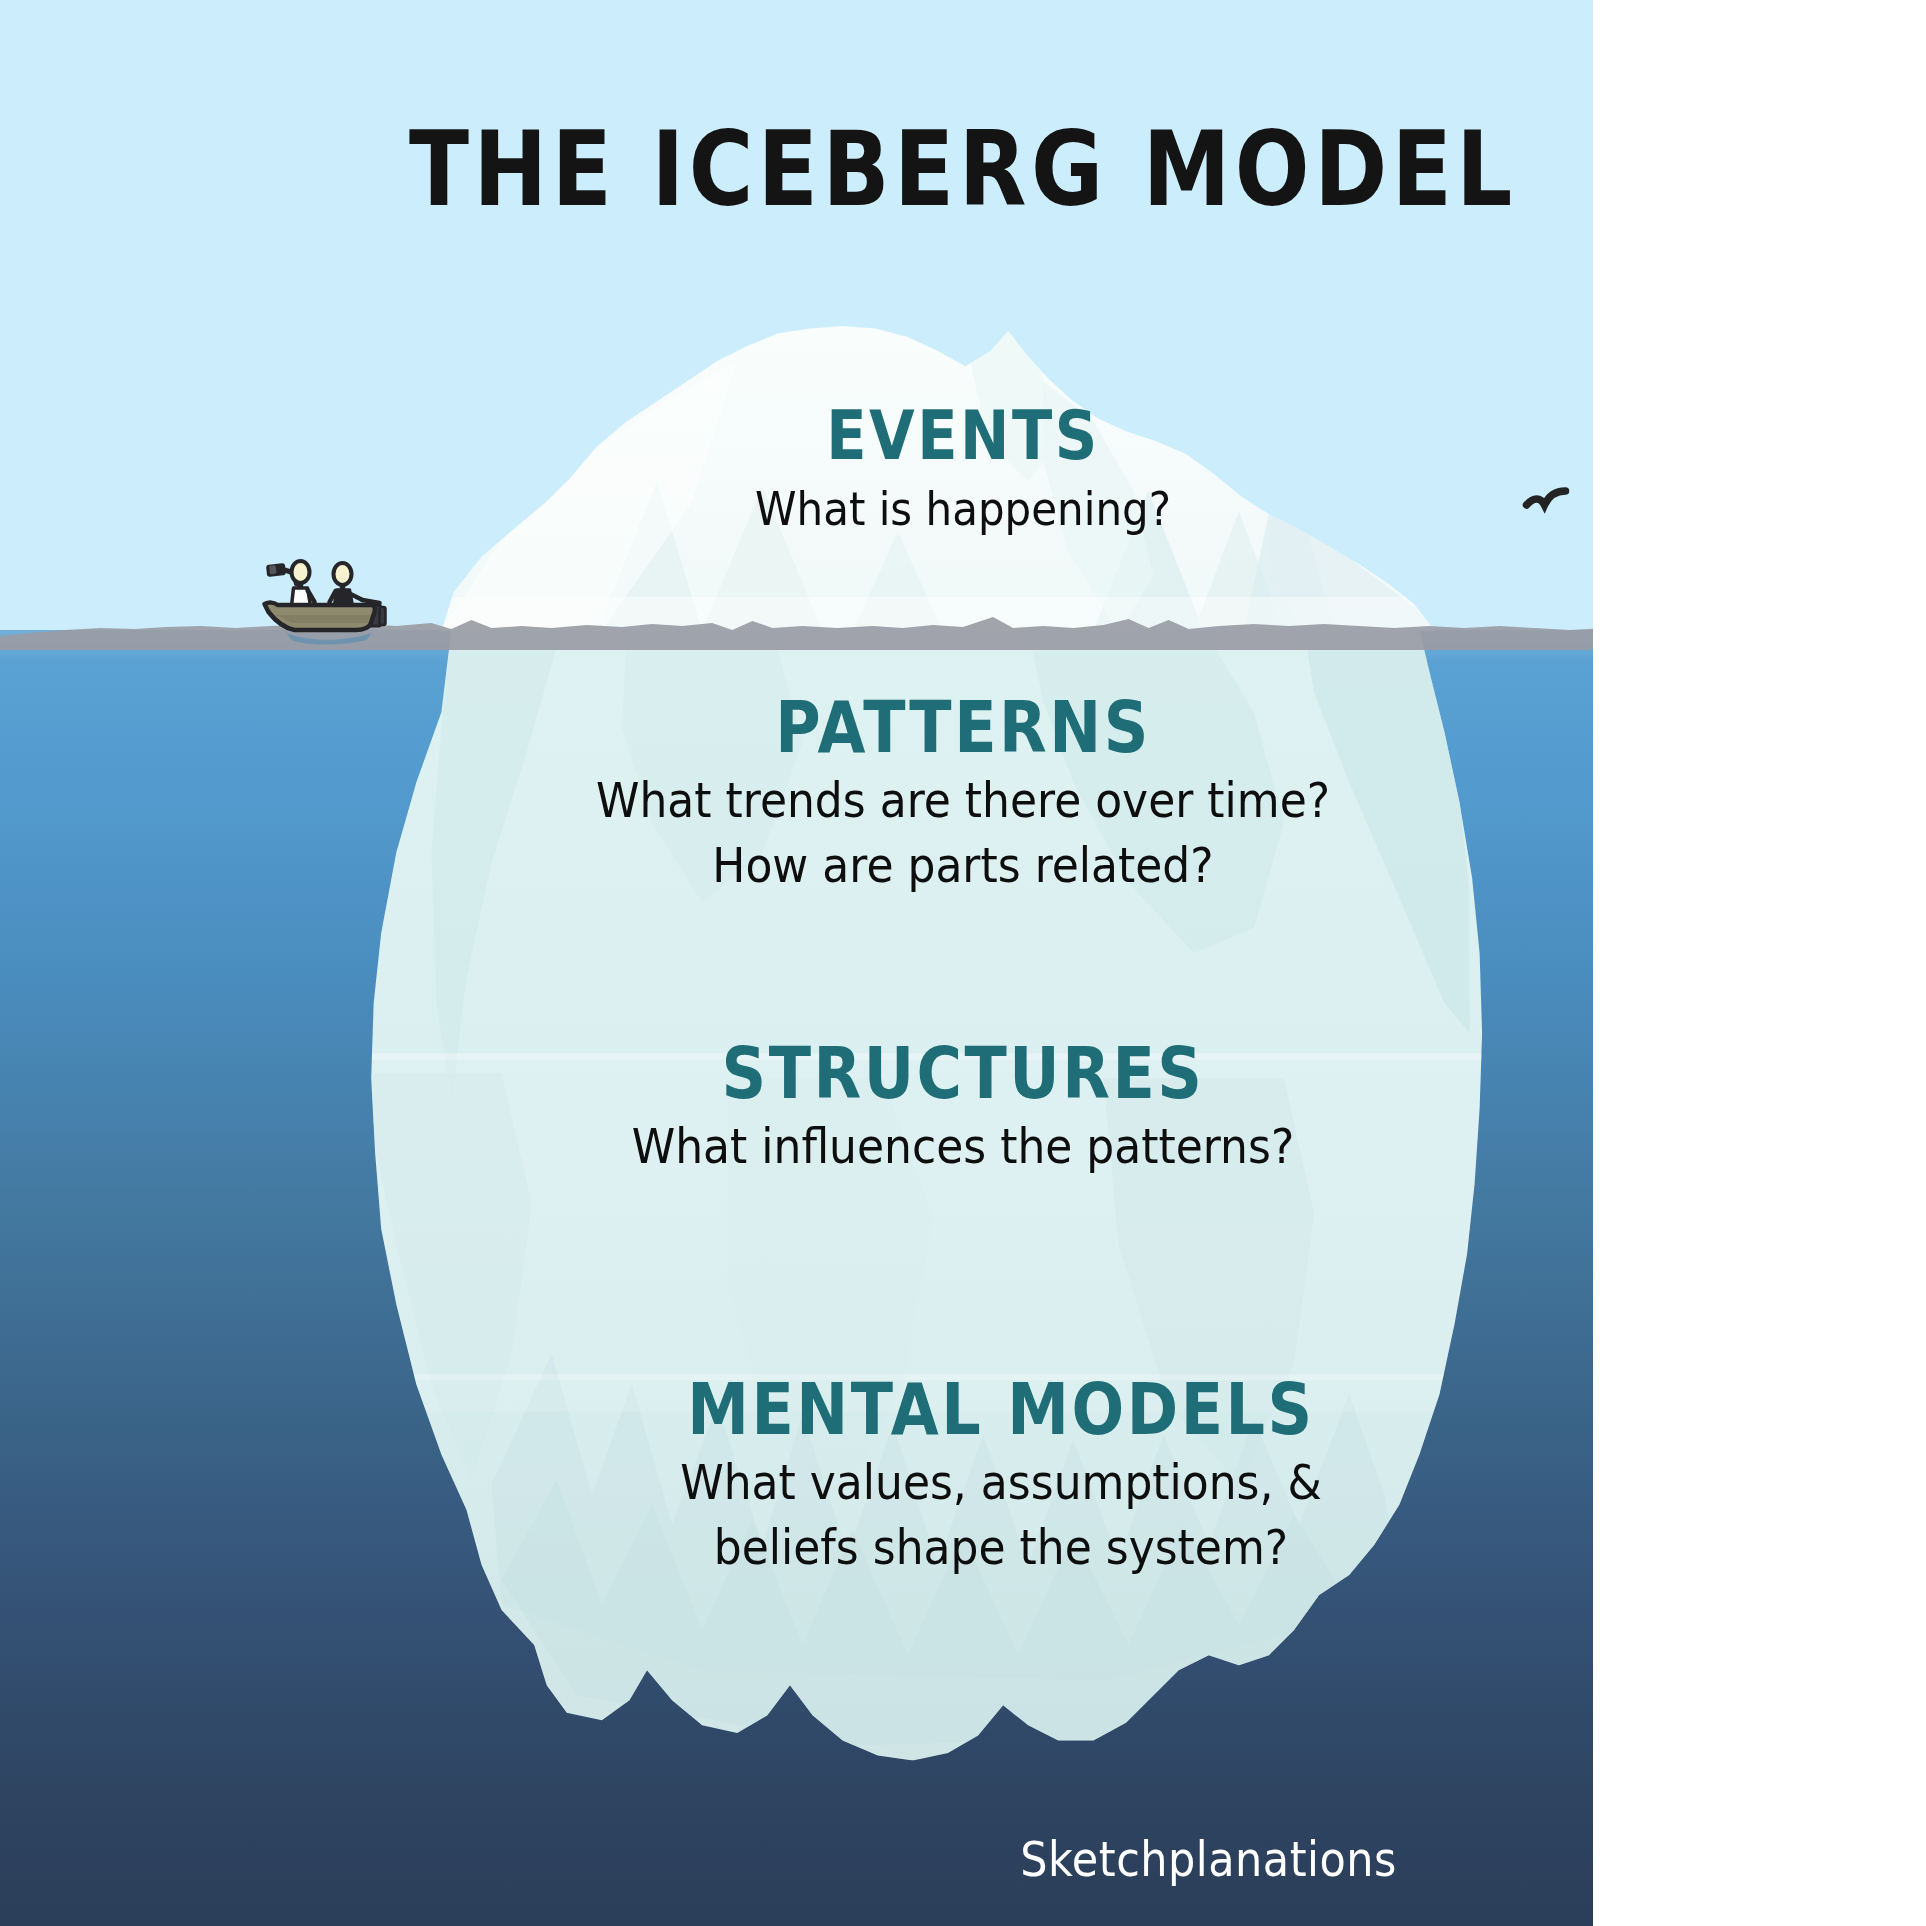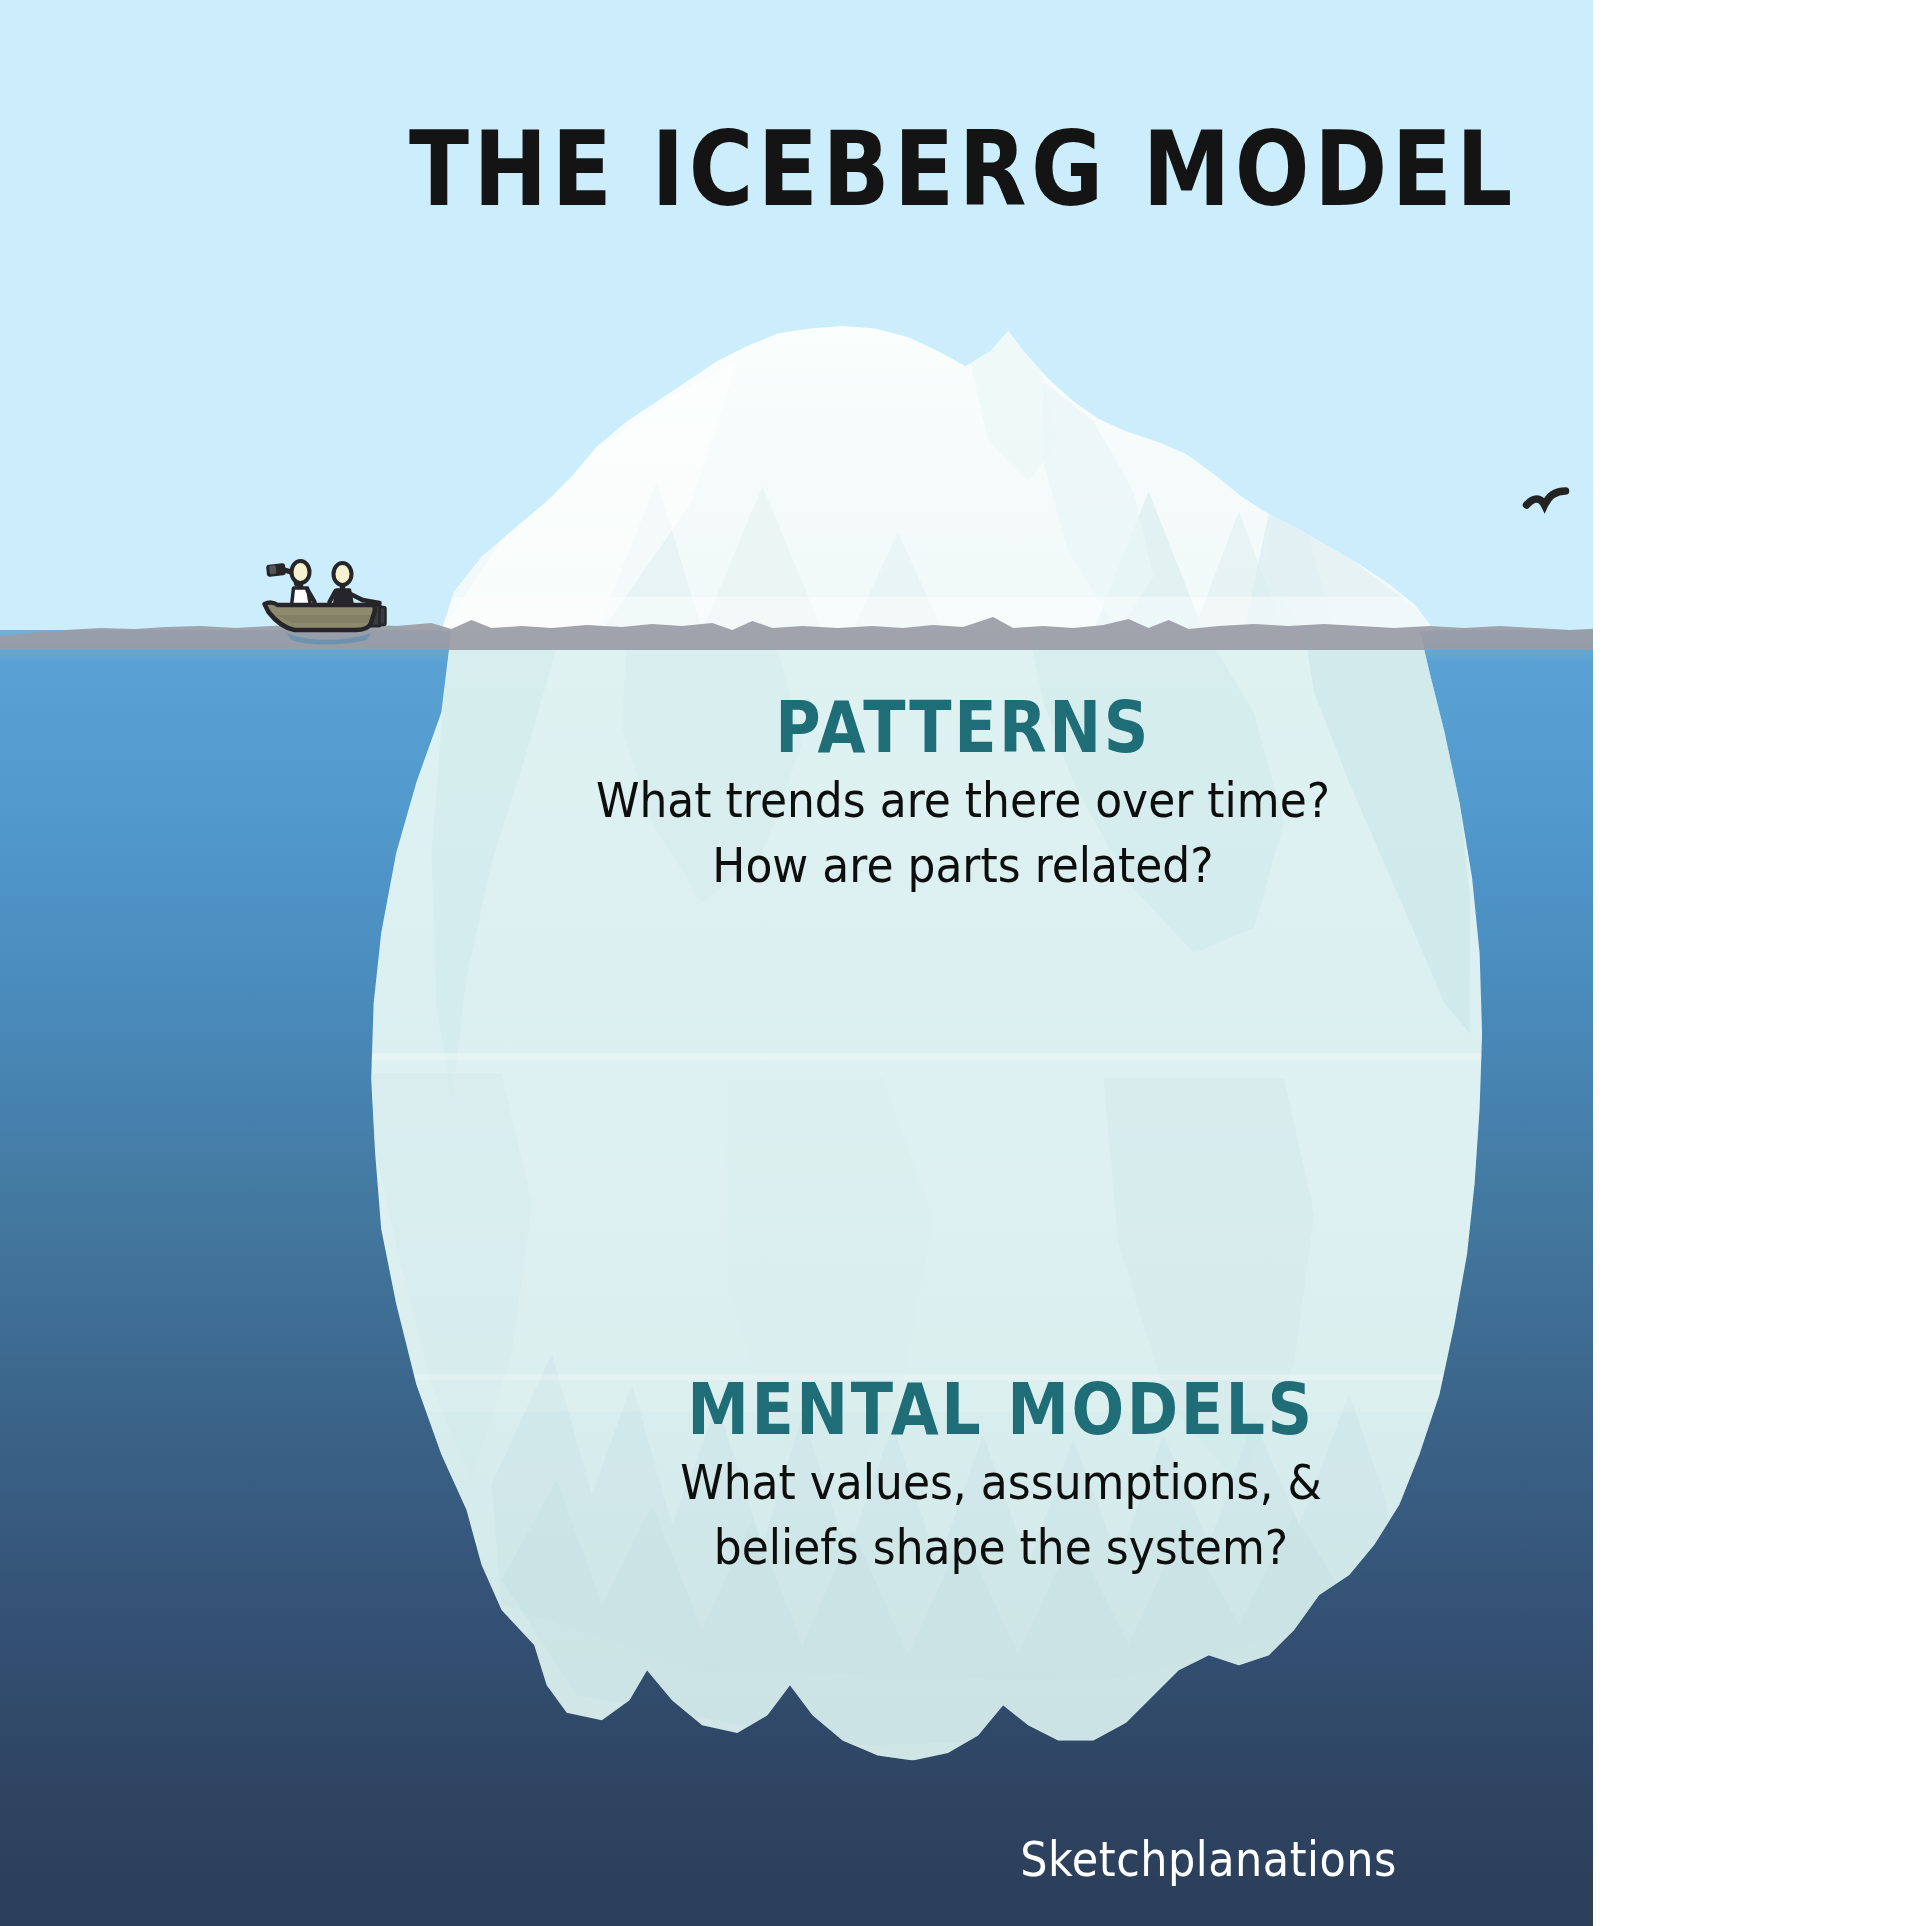--- a/index.html
+++ b/index.html
@@ -299,29 +299,41 @@
 
     <g>
       <path d="M 36,124 C 44,120 56,120 62,126 L 250,126 C 256,126 258,132 256,140
                L 248,164 C 244,172 232,176 218,176 L 96,176 C 76,172 58,158 44,140 Z" fill="#8D8A6E" stroke="#26262A" stroke-width="9" stroke-linejoin="round"></path>
       <path d="M 58,146 L 248,146 L 242,162 L 92,162 Z" fill="#7E7B60" opacity="0.7"></path>
     </g>
   </svg>
 
   <div class="title">THE ICEBERG MODEL</div>
 
+  <div class="layer" id="layer-events">
+    <div class="head">EVENTS</div>
+    <div class="sub">
+      <div>What is happening?</div>
+    </div>
+  </div>
 
   <div class="layer" id="layer-patterns">
     <div class="head">PATTERNS</div>
     <div class="sub">
       <div>What trends are there over time?</div>
       <div>How are parts related?</div>
     </div>
   </div>
 
+  <div class="layer" id="layer-structures">
+    <div class="head">STRUCTURES</div>
+    <div class="sub">
+      <div>What influences the patterns?</div>
+    </div>
+  </div>
 
   <div class="layer" id="layer-mental">
     <div class="head">MENTAL MODELS</div>
     <div class="sub">
       <div>What values, assumptions, &amp;</div>
       <div>beliefs shape the system?</div>
     </div>
   </div>
 
   <div class="signature">Sketchplanations</div>

